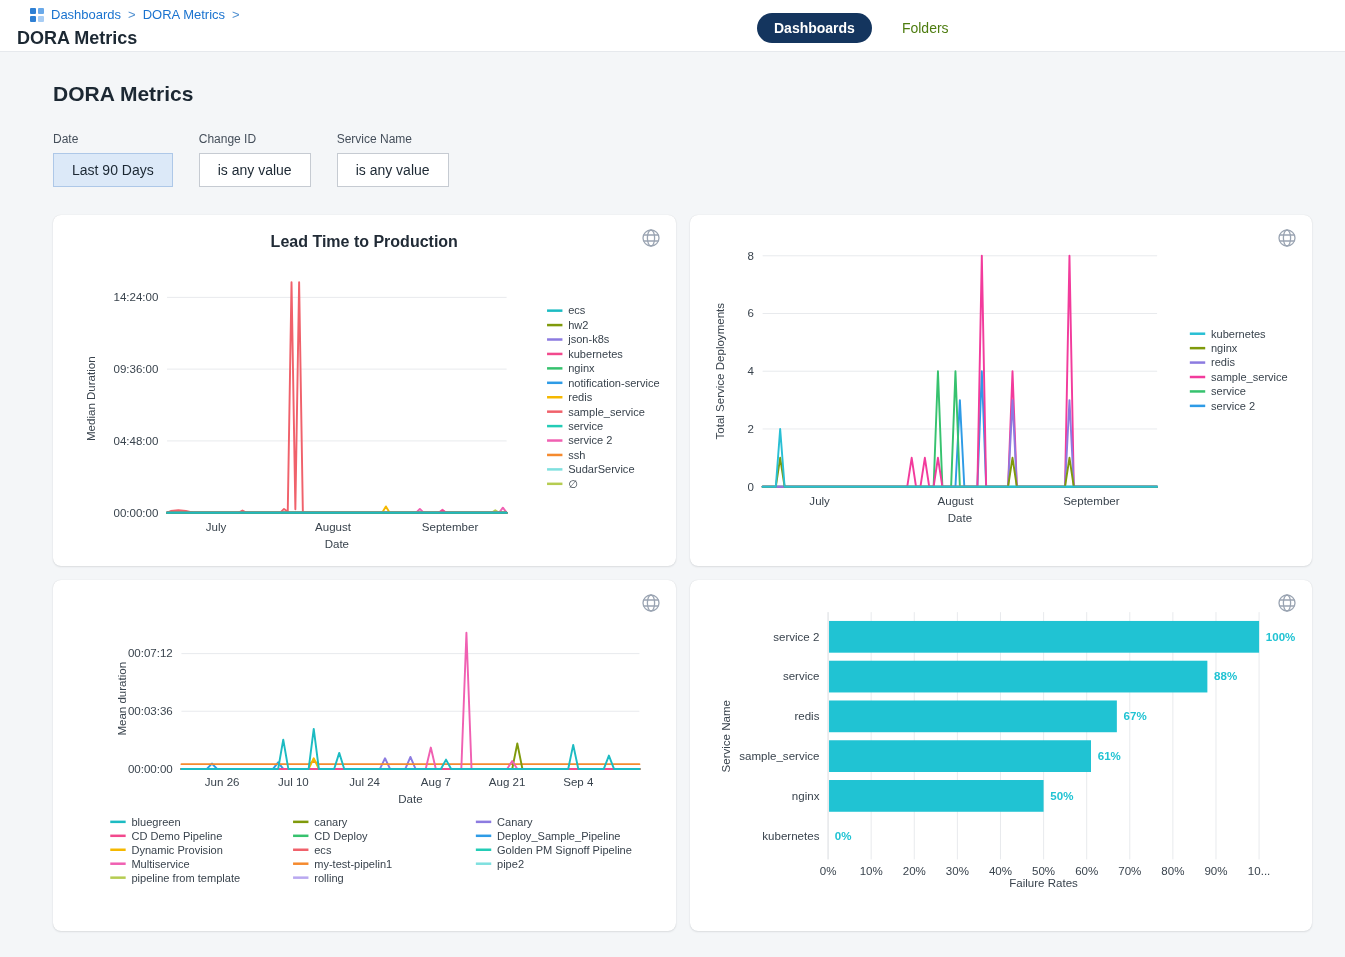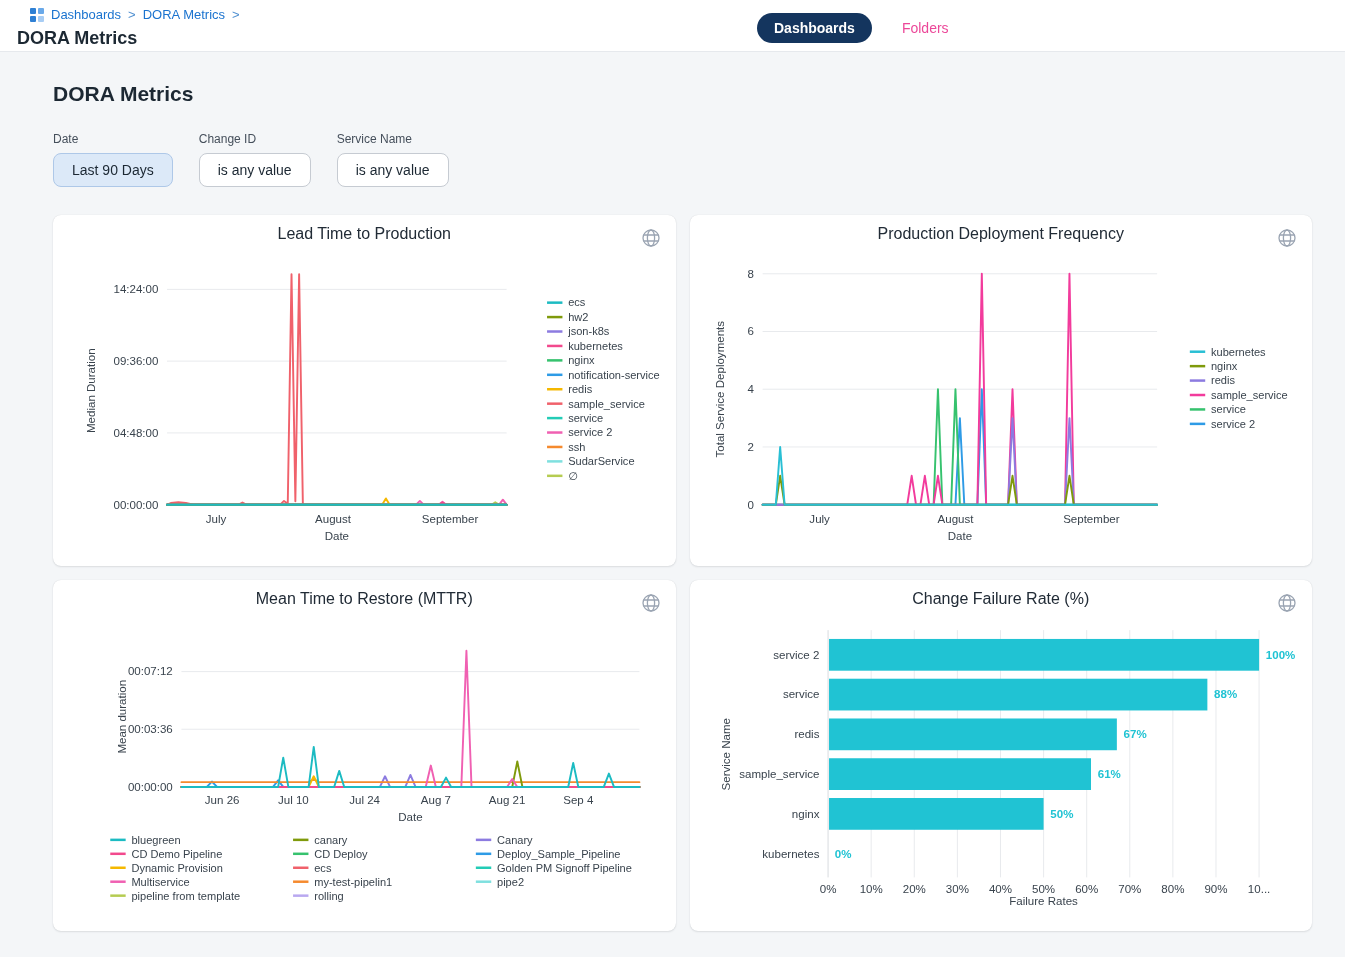--- a/index.html
+++ b/index.html
@@ -14,35 +14,35 @@
   
   .header { position:relative; height:52px; background:#fff; border-bottom:1px solid #e6e9ed; }
   .breadcrumb { position:absolute; left:30px; top:7px; display:flex; gap:7px; align-items:center;
     font-size:13px; color:#1a73cf; }
   .breadcrumb a { color:#1a73cf; text-decoration:none; cursor:pointer; }
   .crumb-sep { color:#4f8fd0; }
   .header-title { position:absolute; left:17px; top:28px; font-size:18px; font-weight:700; color:#1c2833; }
   .tabs { position:absolute; left:757px; top:13px; display:flex; gap:30px; align-items:center; }
   .tab-active { background:#14355e; color:#fff; border:none; border-radius:17px; padding:7px 17px;
     font-size:14px; font-weight:600; font-family:inherit; cursor:pointer; }
-  .tab-link { color:#ec4899; font-size:14px; background:none; border:none; font-family:inherit; cursor:pointer; }
+  .tab-link { color:#4d7c0f; font-size:14px; background:none; border:none; font-family:inherit; cursor:pointer; }
   
   .content { padding:0 33px 14px 53px; }
   .dash-title { font-size:21px; font-weight:700; color:#1c2833; padding-top:30px; }
   .filters { display:flex; gap:26px; margin-top:26px; }
   .filter-group { display:flex; flex-direction:column; }
   .filter-label { font-size:12px; color:#454f5b; margin-bottom:7px; }
   .filter-btn { height:34px; padding:0 18px; font-size:14px; font-family:inherit; color:#1c2833;
-    background:#fff; border:1px solid #c6cbd2; border-radius:8px; cursor:pointer; }
+    background:#fff; border:1px solid #c6cbd2; border-radius:0; cursor:pointer; }
   .filter-btn.active { background:#dce9f8; border-color:#aec8e8; }
   
   .grid { display:grid; grid-template-columns:1fr 1fr; gap:14px; margin-top:28px; }
   .card { position:relative; background:#fff; border-radius:8px; height:351px; padding:10px 13px;
     box-shadow:0 1px 2px rgba(16,30,44,.10), 0 0 1px rgba(16,30,44,.14); overflow:hidden; }
-  .card-title { text-align:center; font-size:16px; font-weight:400; color:#212b36; margin:0 0 0; }
+  .card-title { text-align:center; font-size:16px; font-weight:700; color:#212b36; margin:8px 0 0; }
   .globe-btn { position:absolute; top:13px; right:15px; width:20px; height:20px; background:none;
     border:none; cursor:pointer; padding:0; }
   .chart-svg { width:100%; display:block; }
   svg text { font-family:"Liberation Sans","DejaVu Sans",sans-serif; }
 </style>
 </head>
 <body>
 
 <header class="header">
   <div class="breadcrumb">
@@ -184,21 +184,20 @@
     </section>
 
     <section class="card">
       <button class="globe-btn">
         <svg viewBox="0 0 20 20" width="20" height="20" fill="none" stroke="#9AA4B2" stroke-width="1.3">
           <circle cx="10" cy="10" r="8"></circle>
             <ellipse cx="10" cy="10" rx="3.6" ry="8"></ellipse>
           <path d="M2.6 7h14.8M2.6 13h14.8"></path>
         </svg>
       </button>
-      <h2 class="card-title">Production Deployment Frequency</h2>
       <svg class="chart-svg" viewBox="0 0 620 312">
           <g>
             <line x1="62" y1="212" x2="472" y2="212" stroke="#e7e9ec" stroke-width="1"></line>
             <line x1="62" y1="152" x2="472" y2="152" stroke="#e7e9ec" stroke-width="1"></line>
             <line x1="62" y1="92" x2="472" y2="92" stroke="#e7e9ec" stroke-width="1"></line>
             <line x1="62" y1="32" x2="472" y2="32" stroke="#e7e9ec" stroke-width="1"></line>
           </g>
           <g>
             <text x="53" y="276" text-anchor="end" font-size="12" fill="#39434d">0</text>
             <text x="53" y="216" text-anchor="end" font-size="12" fill="#39434d">2</text>
@@ -251,21 +250,20 @@
     </section>
 
     <section class="card">
       <button class="globe-btn">
         <svg viewBox="0 0 20 20" width="20" height="20" fill="none" stroke="#9AA4B2" stroke-width="1.3">
           <circle cx="10" cy="10" r="8"></circle>
             <ellipse cx="10" cy="10" rx="3.6" ry="8"></ellipse>
           <path d="M2.6 7h14.8M2.6 13h14.8"></path>
         </svg>
       </button>
-      <h2 class="card-title">Mean Time to Restore (MTTR)</h2>
       <svg class="chart-svg" viewBox="0 0 620 306">
           <g>
             <line x1="120" y1="126.04562737642586" x2="596" y2="126.04562737642586" stroke="#e7e9ec" stroke-width="1"></line>
             <line x1="120" y1="66.09125475285171" x2="596" y2="66.09125475285171" stroke="#e7e9ec" stroke-width="1"></line>
           </g>
           <g>
             <text x="111" y="190" text-anchor="end" font-size="12" fill="#39434d">00:00:00</text>
             <text x="111" y="130.04562737642584" text-anchor="end" font-size="12" fill="#39434d">00:03:36</text>
             <text x="111" y="70.09125475285171" text-anchor="end" font-size="12" fill="#39434d">00:07:12</text>
           </g>
@@ -357,21 +355,20 @@
     </section>
 
     <section class="card">
       <button class="globe-btn">
         <svg viewBox="0 0 20 20" width="20" height="20" fill="none" stroke="#9AA4B2" stroke-width="1.3">
           <circle cx="10" cy="10" r="8"></circle>
             <ellipse cx="10" cy="10" rx="3.6" ry="8"></ellipse>
           <path d="M2.6 7h14.8M2.6 13h14.8"></path>
         </svg>
       </button>
-      <h2 class="card-title">Change Failure Rate (%)</h2>
       <svg class="chart-svg" viewBox="0 0 620 310">
           <g>
             <line x1="130" y1="23" x2="130" y2="280" stroke="#d6dade" stroke-width="1"></line>
             <line x1="174.8" y1="23" x2="174.8" y2="280" stroke="#e7e9ec" stroke-width="1"></line>
             <line x1="219.6" y1="23" x2="219.6" y2="280" stroke="#e7e9ec" stroke-width="1"></line>
             <line x1="264.4" y1="23" x2="264.4" y2="280" stroke="#e7e9ec" stroke-width="1"></line>
             <line x1="309.2" y1="23" x2="309.2" y2="280" stroke="#e7e9ec" stroke-width="1"></line>
             <line x1="354" y1="23" x2="354" y2="280" stroke="#e7e9ec" stroke-width="1"></line>
             <line x1="398.8" y1="23" x2="398.8" y2="280" stroke="#e7e9ec" stroke-width="1"></line>
             <line x1="443.6" y1="23" x2="443.6" y2="280" stroke="#e7e9ec" stroke-width="1"></line>

